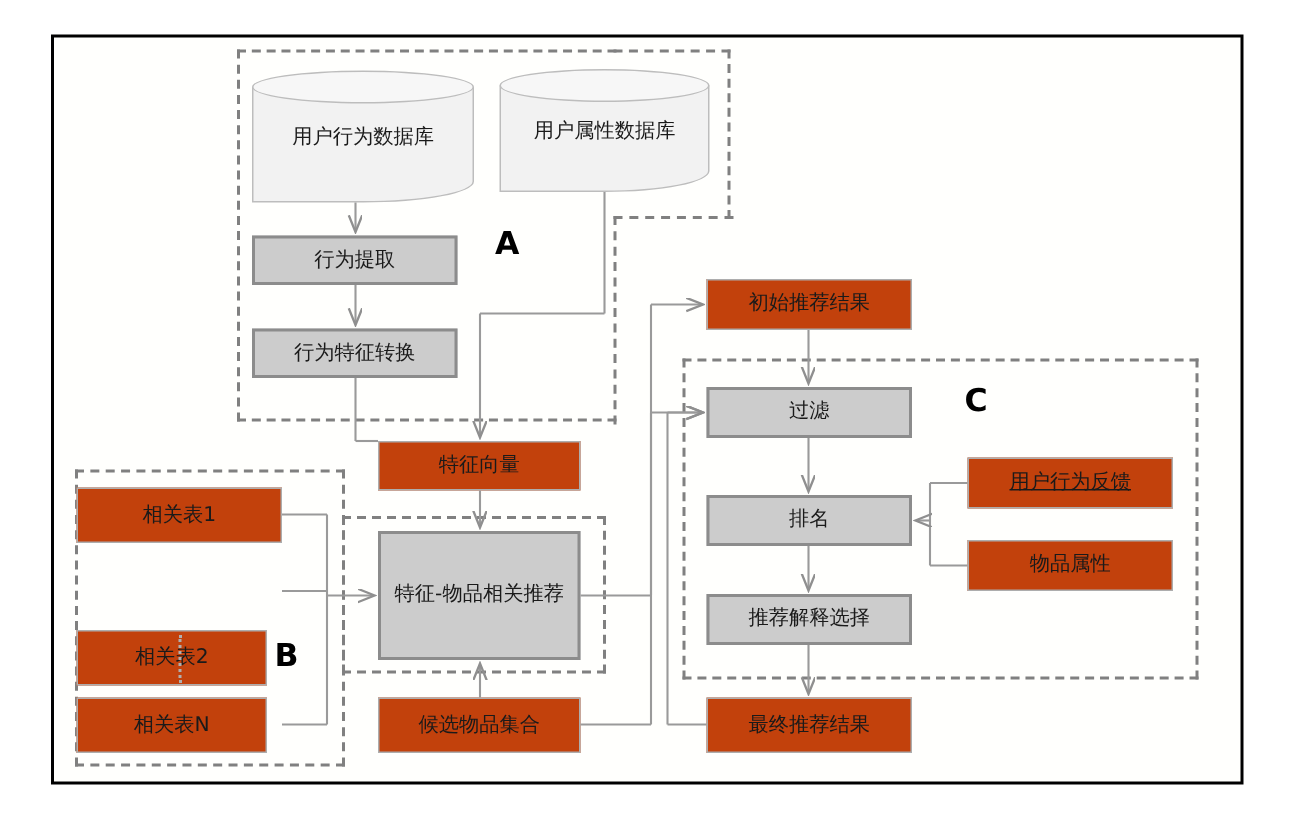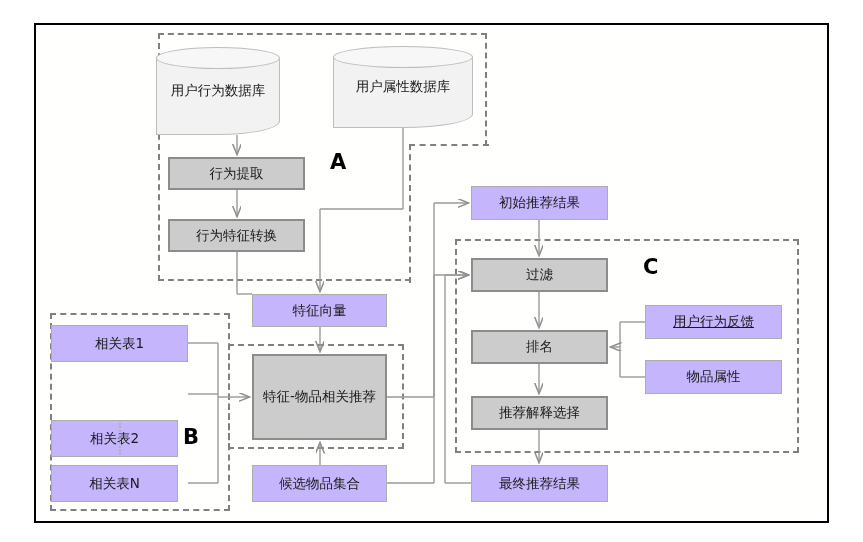--- a/index.html
+++ b/index.html
@@ -17,21 +17,21 @@
 
   
   .glabel{position:absolute;font-weight:bold;font-size:21px;color:#000;
           font-family:"DejaVu Sans","Liberation Sans",sans-serif;}
 
   
   .node{position:absolute;box-sizing:border-box;display:flex;
         align-items:center;justify-content:center;text-align:center;
         font-size:13.5px;color:#1a1a1a;line-height:1.32;
         font-family:"DejaVu Sans","Liberation Sans",sans-serif;}
-  .node.light{background:#c4b5fd;border:1.6px solid #adadad;}
+  .node.light{background:#c2410c;border:1.6px solid #adadad;}
   .node.dark{background:#cccccc;border:2px solid #8c8c8c;}
 
   
   .cyl{position:absolute;}
   .cyl .body{position:absolute;left:0;right:0;top:11px;bottom:0;
              background:#f2f2f2;border:1.6px solid #bdbdbd;
              border-radius:0 0 50%/0 0 14px 14px;box-sizing:border-box;}
   .cyl .top{position:absolute;left:0;top:0;width:100%;height:22px;
             background:#f7f7f7;border:1.6px solid #bdbdbd;
             border-radius:50%/50%;box-sizing:border-box;}
@@ -61,21 +61,21 @@
   <div class="glabel" style="left:330px;top:150px;">A</div>
 
   <div class="dashed" style="left:50px;top:313px;width:180px;height:198px;"></div>
   <div class="glabel" style="left:183px;top:425px;">B</div>
 
   <div class="dashed" style="left:228px;top:344px;width:176px;height:105px;"></div>
 
   <div class="dashed" style="left:455px;top:239px;width:344px;height:214px;"></div>
   <div class="glabel" style="left:643px;top:255px;">C</div>
 
-  <div class="cyl" style="left:156px;top:47px;width:124px;height:88px;">
+  <div class="cyl" style="left:168px;top:47px;width:148px;height:88px;">
     <div class="body"></div>
     <div class="top"></div>
     <div class="txt">用户行为数据库</div>
   </div>
 
   <div class="cyl" style="left:333px;top:46px;width:140px;height:82px;">
     <div class="body"></div>
     <div class="top"></div>
     <div class="txt">用户属性数据库</div>
   </div>

